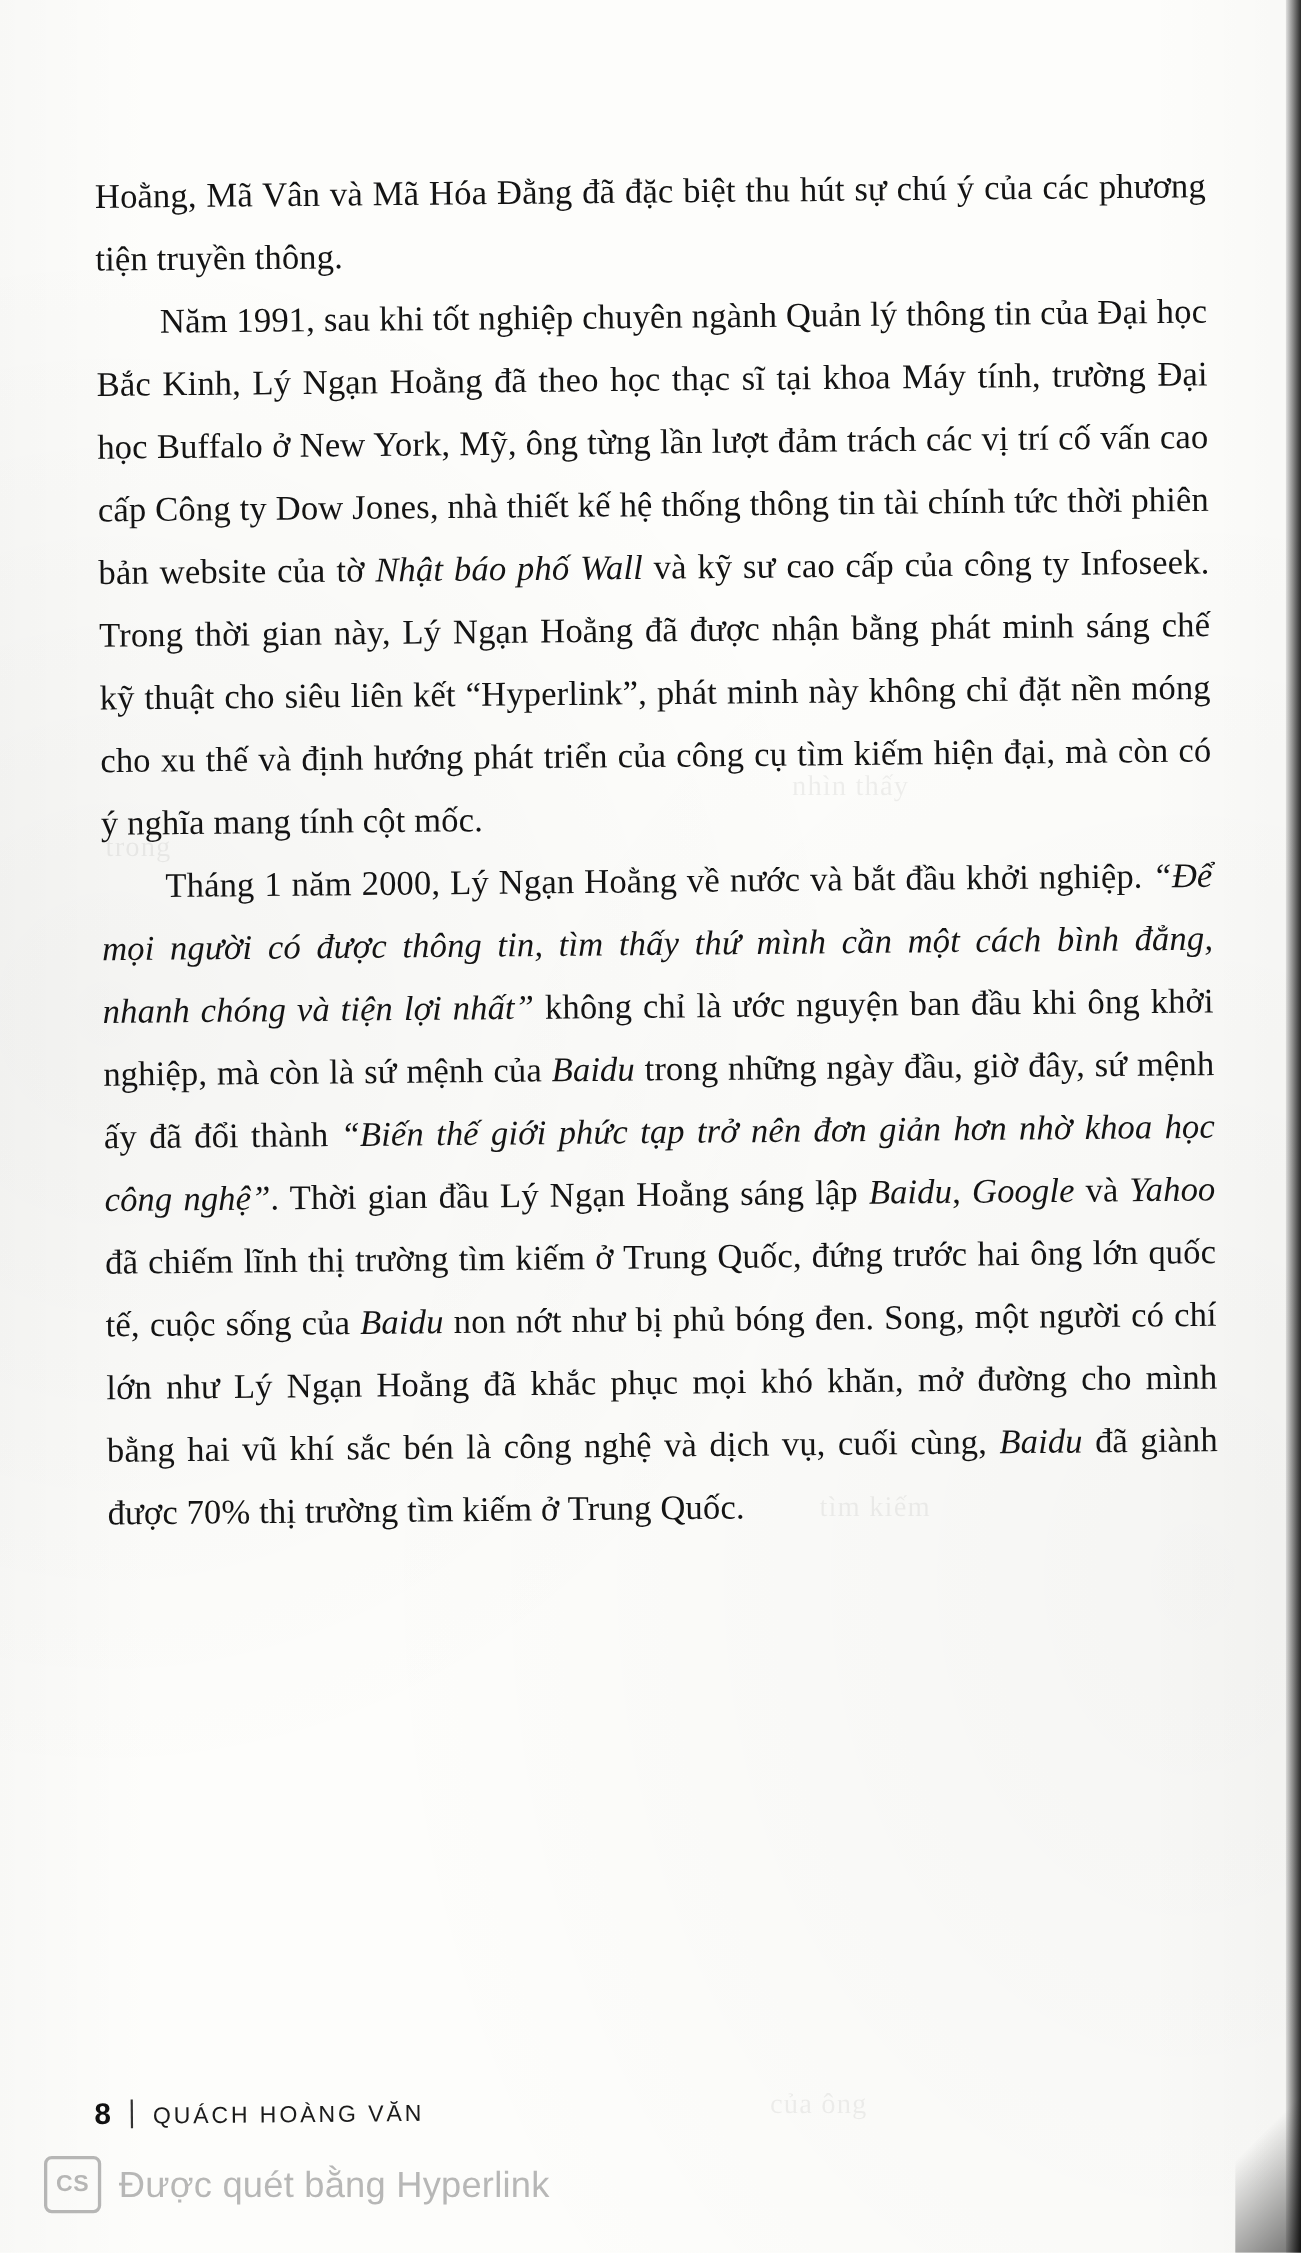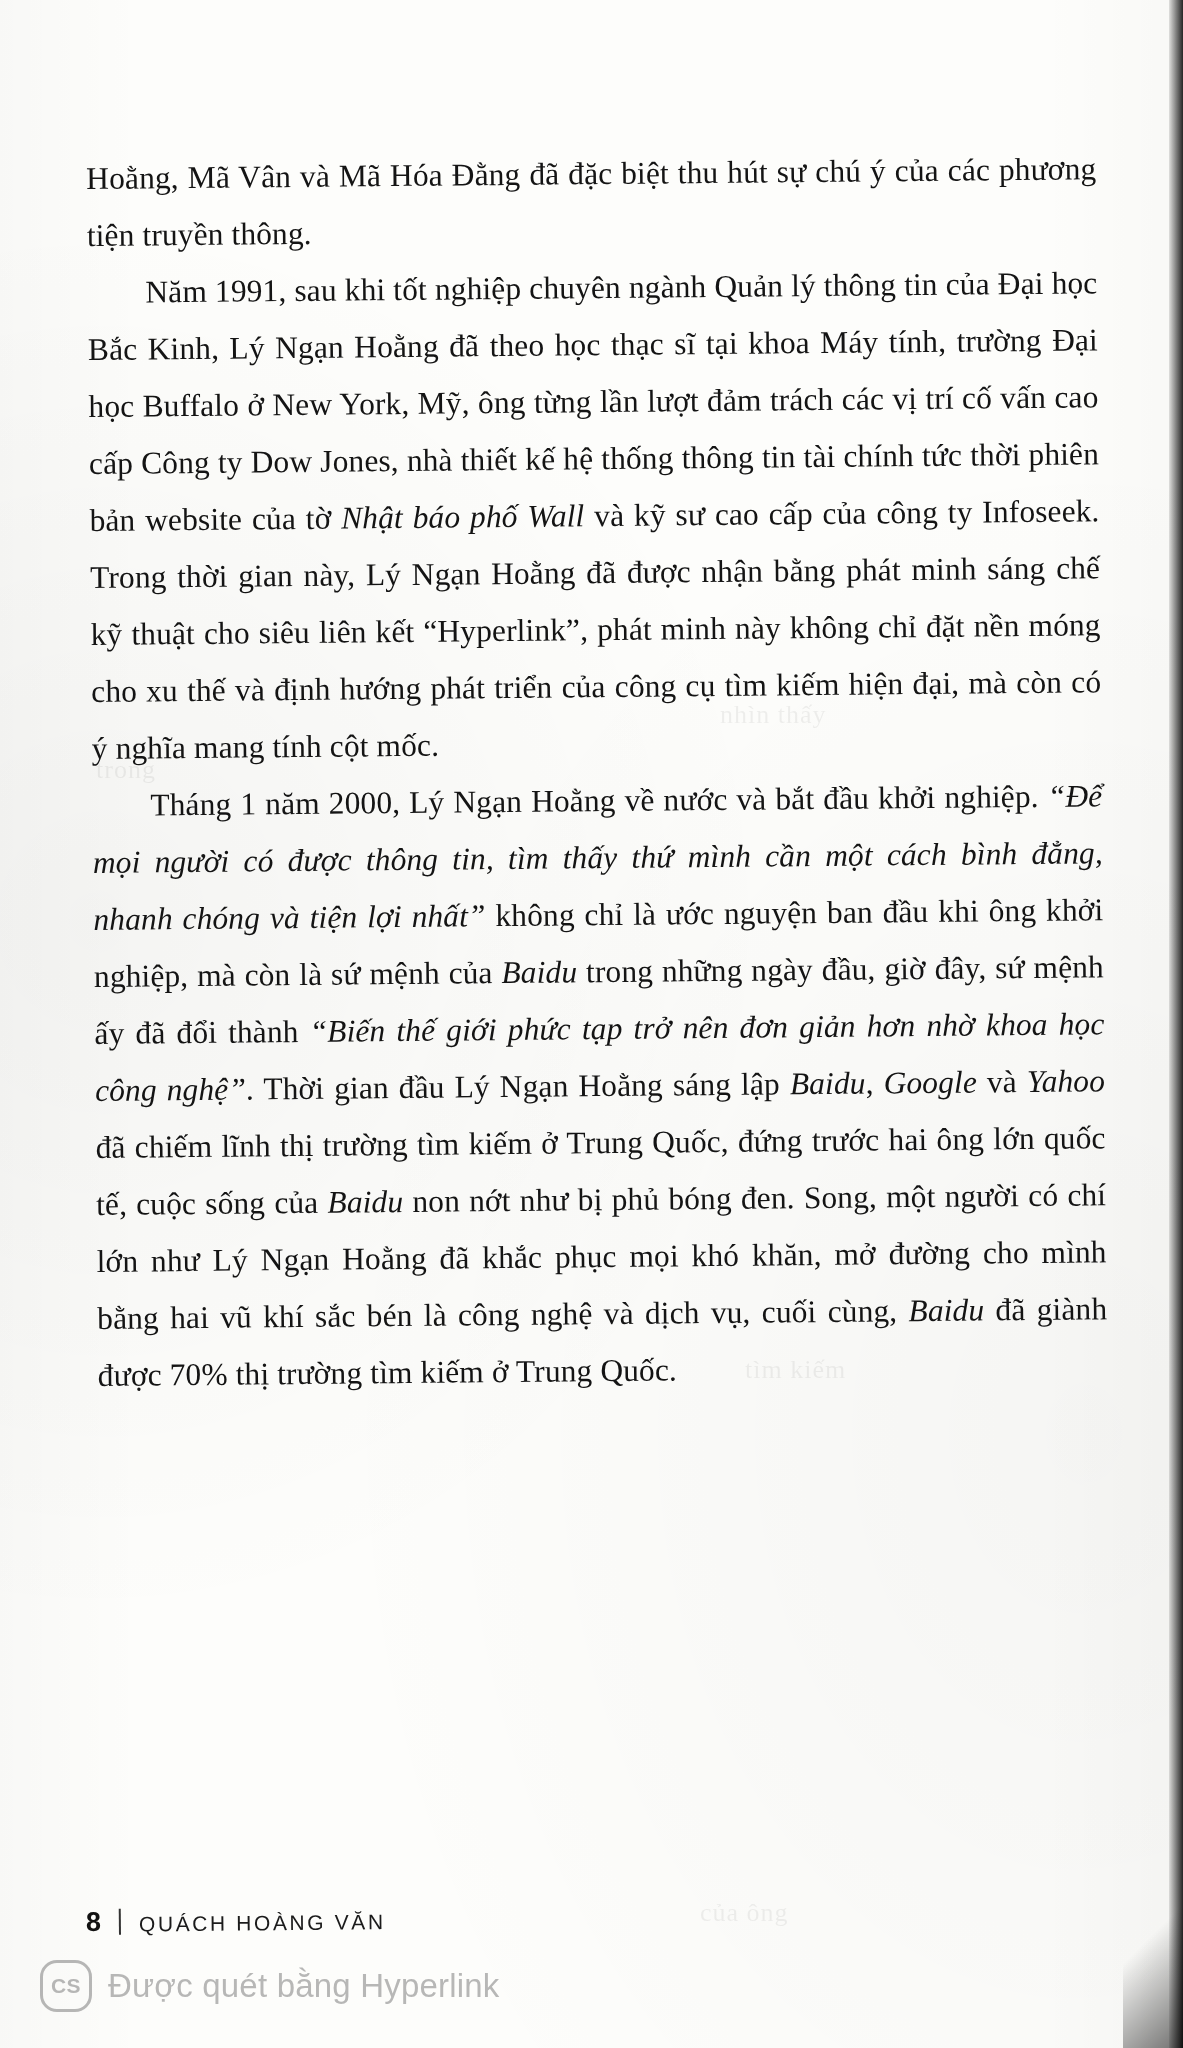--- a/index.html
+++ b/index.html
@@ -115,21 +115,21 @@
     bottom: 36px;
     display: flex;
     align-items: center;
     gap: 16px;
     opacity: 0.62;
   }
   .cs-badge {
     width: 46px;
     height: 46px;
     border: 3px solid #8d8d8d;
-    border-radius: 17px;
+    border-radius: 7px;
     color: #8d8d8d;
     font-family: "Liberation Sans", sans-serif;
     font-size: 21px;
     font-weight: bold;
     letter-spacing: 0.5px;
     display: flex;
     align-items: center;
     justify-content: center;
   }
   .cs-text {

